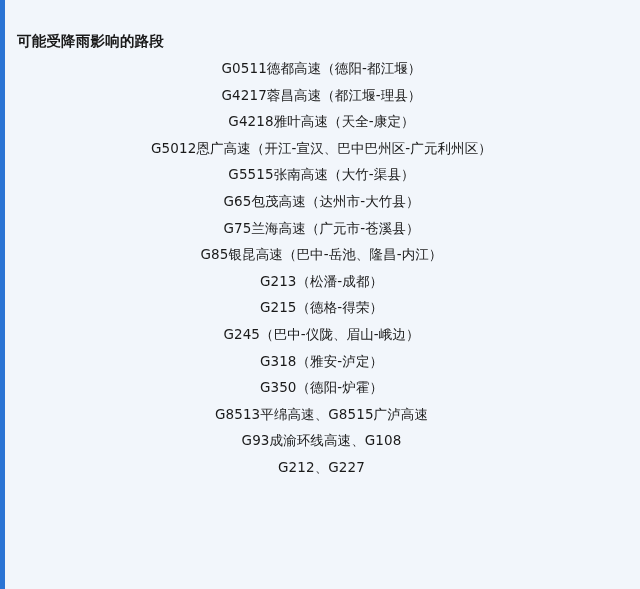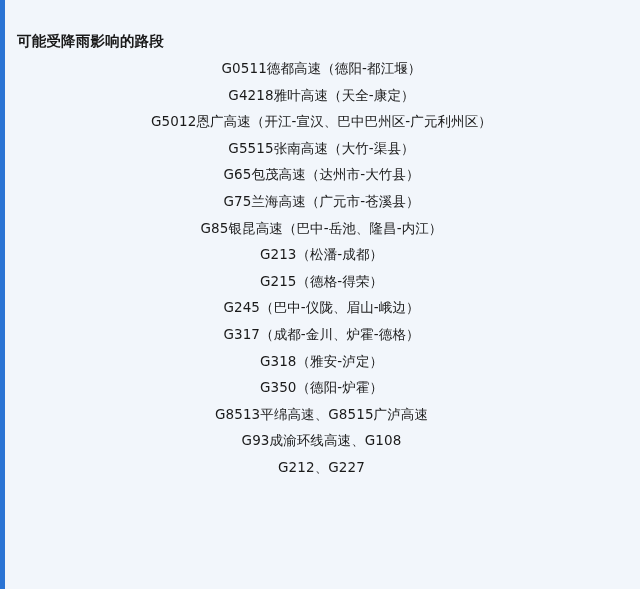--- a/index.html
+++ b/index.html
@@ -64,30 +64,30 @@
 </style>
 </head>
 <body>
 
 <div class="page">
   <div class="accent-bar"></div>
   <div class="content">
     <div class="title">可能受降雨影响的路段</div>
     <ul class="road-list">
       <li>G0511德都高速（德阳-都江堰）</li>
+      <li>G4217蓉昌高速（都江堰-理县）</li>
       <li>G4218雅叶高速（天全-康定）</li>
       <li>G5012恩广高速（开江-宣汉、巴中巴州区-广元利州区）</li>
       <li>G5515张南高速（大竹-渠县）</li>
       <li>G65包茂高速（达州市-大竹县）</li>
       <li>G75兰海高速（广元市-苍溪县）</li>
       <li>G85银昆高速（巴中-岳池、隆昌-内江）</li>
       <li>G213（松潘-成都）</li>
       <li>G215（德格-得荣）</li>
       <li>G245（巴中-仪陇、眉山-峨边）</li>
-      <li>G317（成都-金川、炉霍-德格）</li>
       <li>G318（雅安-泸定）</li>
       <li>G350（德阳-炉霍）</li>
       <li>G8513平绵高速、G8515广泸高速</li>
       <li>G93成渝环线高速、G108</li>
       <li>G212、G227</li>
     </ul>
   </div>
 </div>
 
 </body></html>

